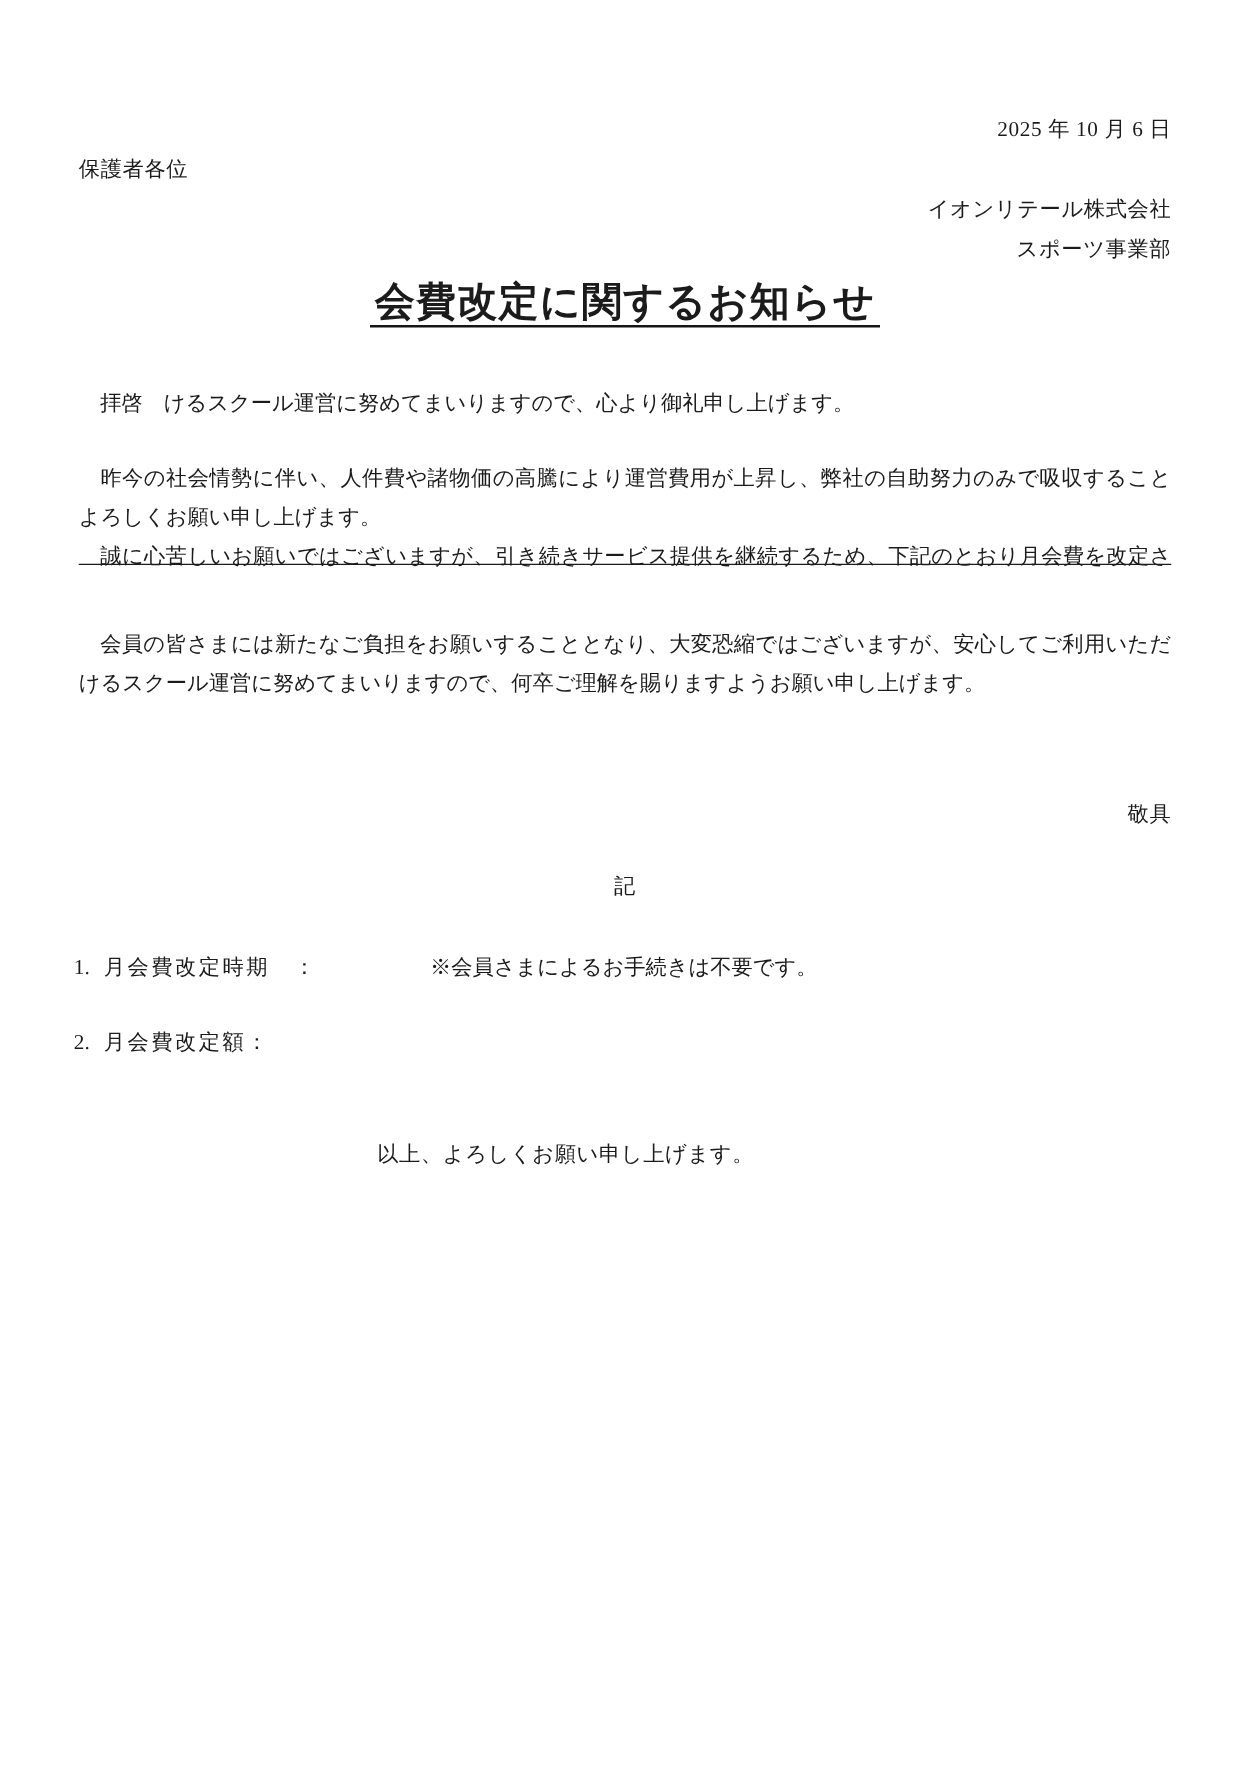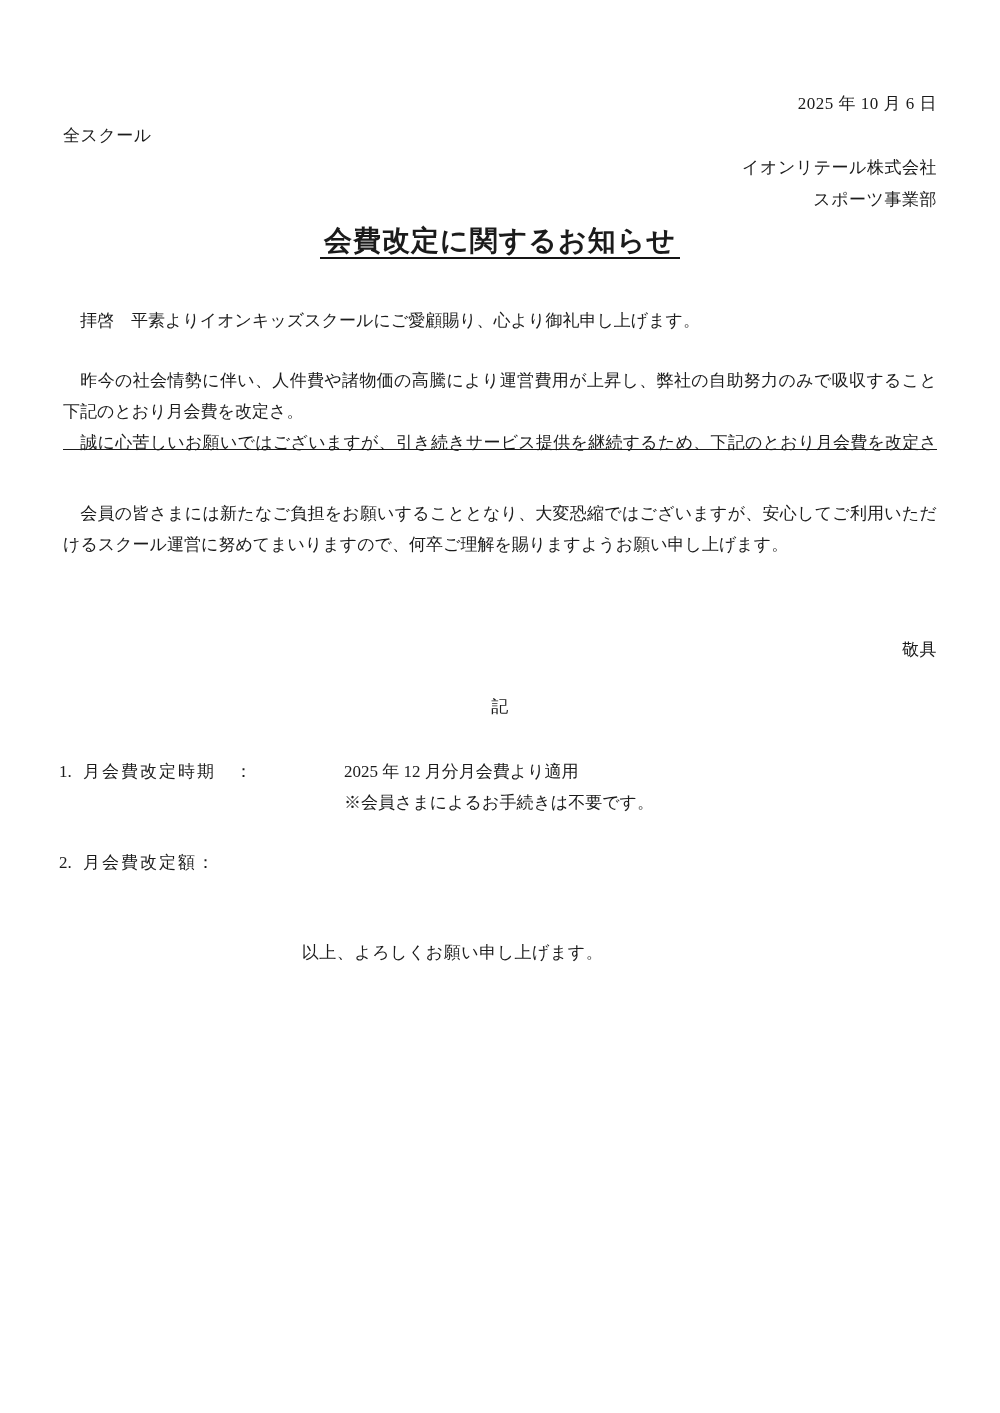--- a/index.html
+++ b/index.html
@@ -13,21 +13,21 @@
     color:#1b1b1b;
     font-family:"Liberation Serif","DejaVu Serif",serif;
     font-size:17px;
     overflow:hidden;
   }
   .hline{line-height:32px;min-height:32px;letter-spacing:0.5px;}
   .right{text-align:right;}
 
   .title-row{margin-top:5px;line-height:40px;text-align:center;}
   .title-text{
-    font-size:28px;
+    font-size:32px;
     font-weight:700;
     letter-spacing:1px;
     border-bottom:2px solid #151515;
     padding:0 4px 1px 4px;
     white-space:nowrap;
   }
 
   .para .line{line-height:31px;min-height:31px;letter-spacing:0;}
   .line.full{text-align:justify;text-align-last:justify;}
   .p1{margin-top:40px;}
@@ -47,37 +47,37 @@
 
   .footer-line{margin-top:59px;line-height:31px;text-align:center;padding-right:95px;letter-spacing:0.5px;}
 </style>
 </head>
 <body>
 
 <div class="page">
 
   <div class="hline right">2025 年 10 月 6 日</div>
 
-  <div class="hline">全スクール</div>
+  <div class="hline">保護者各位</div>
 
   <div class="hline right">イオンリテール株式会社</div>
 
   <div class="hline right">スポーツ事業部</div>
 
   <div class="title-row">
     <span class="title-text">会費改定に関するお知らせ</span>
   </div>
 
   <div class="para p1">
-    <div class="line last">　拝啓　平素よりイオンキッズスクールにご愛顧賜り、心より御礼申し上げます。</div>
+    <div class="line last">　拝啓　けるスクール運営に努めてまいりますので、心より御礼申し上げます。</div>
   </div>
 
   <div class="para p2">
     <div class="line full">　昨今の社会情勢に伴い、人件費や諸物価の高騰により運営費用が上昇し、弊社の自助努力のみで吸収すること</div>
-    <div class="line last">下記のとおり月会費を改定さ。</div>
+    <div class="line last">よろしくお願い申し上げます。</div>
   </div>
 
   <div class="para p3">
     <div class="line full">　誠に心苦しいお願いではございますが、引き続きサービス提供を継続するため、下記のとおり月会費を改定さ</div>
   </div>
 
   <div class="para p4">
     <div class="line full">　会員の皆さまには新たなご負担をお願いすることとなり、大変恐縮ではございますが、安心してご利用いただ</div>
     <div class="line last">けるスクール運営に努めてまいりますので、何卒ご理解を賜りますようお願い申し上げます。</div>
   </div>
@@ -85,21 +85,20 @@
   <div class="closing">敬具</div>
 
   <div class="record">記</div>
 
   <div class="items">
 
     <div class="item item1">
       <div class="item-no">1.</div>
       <div class="item-label">月会費改定時期　：</div>
       <div class="item-value">
-        <div class="vline">2025 年 12 月分月会費より適用</div>
         <div class="vline">※会員さまによるお手続きは不要です。</div>
       </div>
     </div>
 
     <div class="item item2">
       <div class="item-no">2.</div>
       <div class="item-label">月会費改定額：</div>
     </div>
 
   </div>

